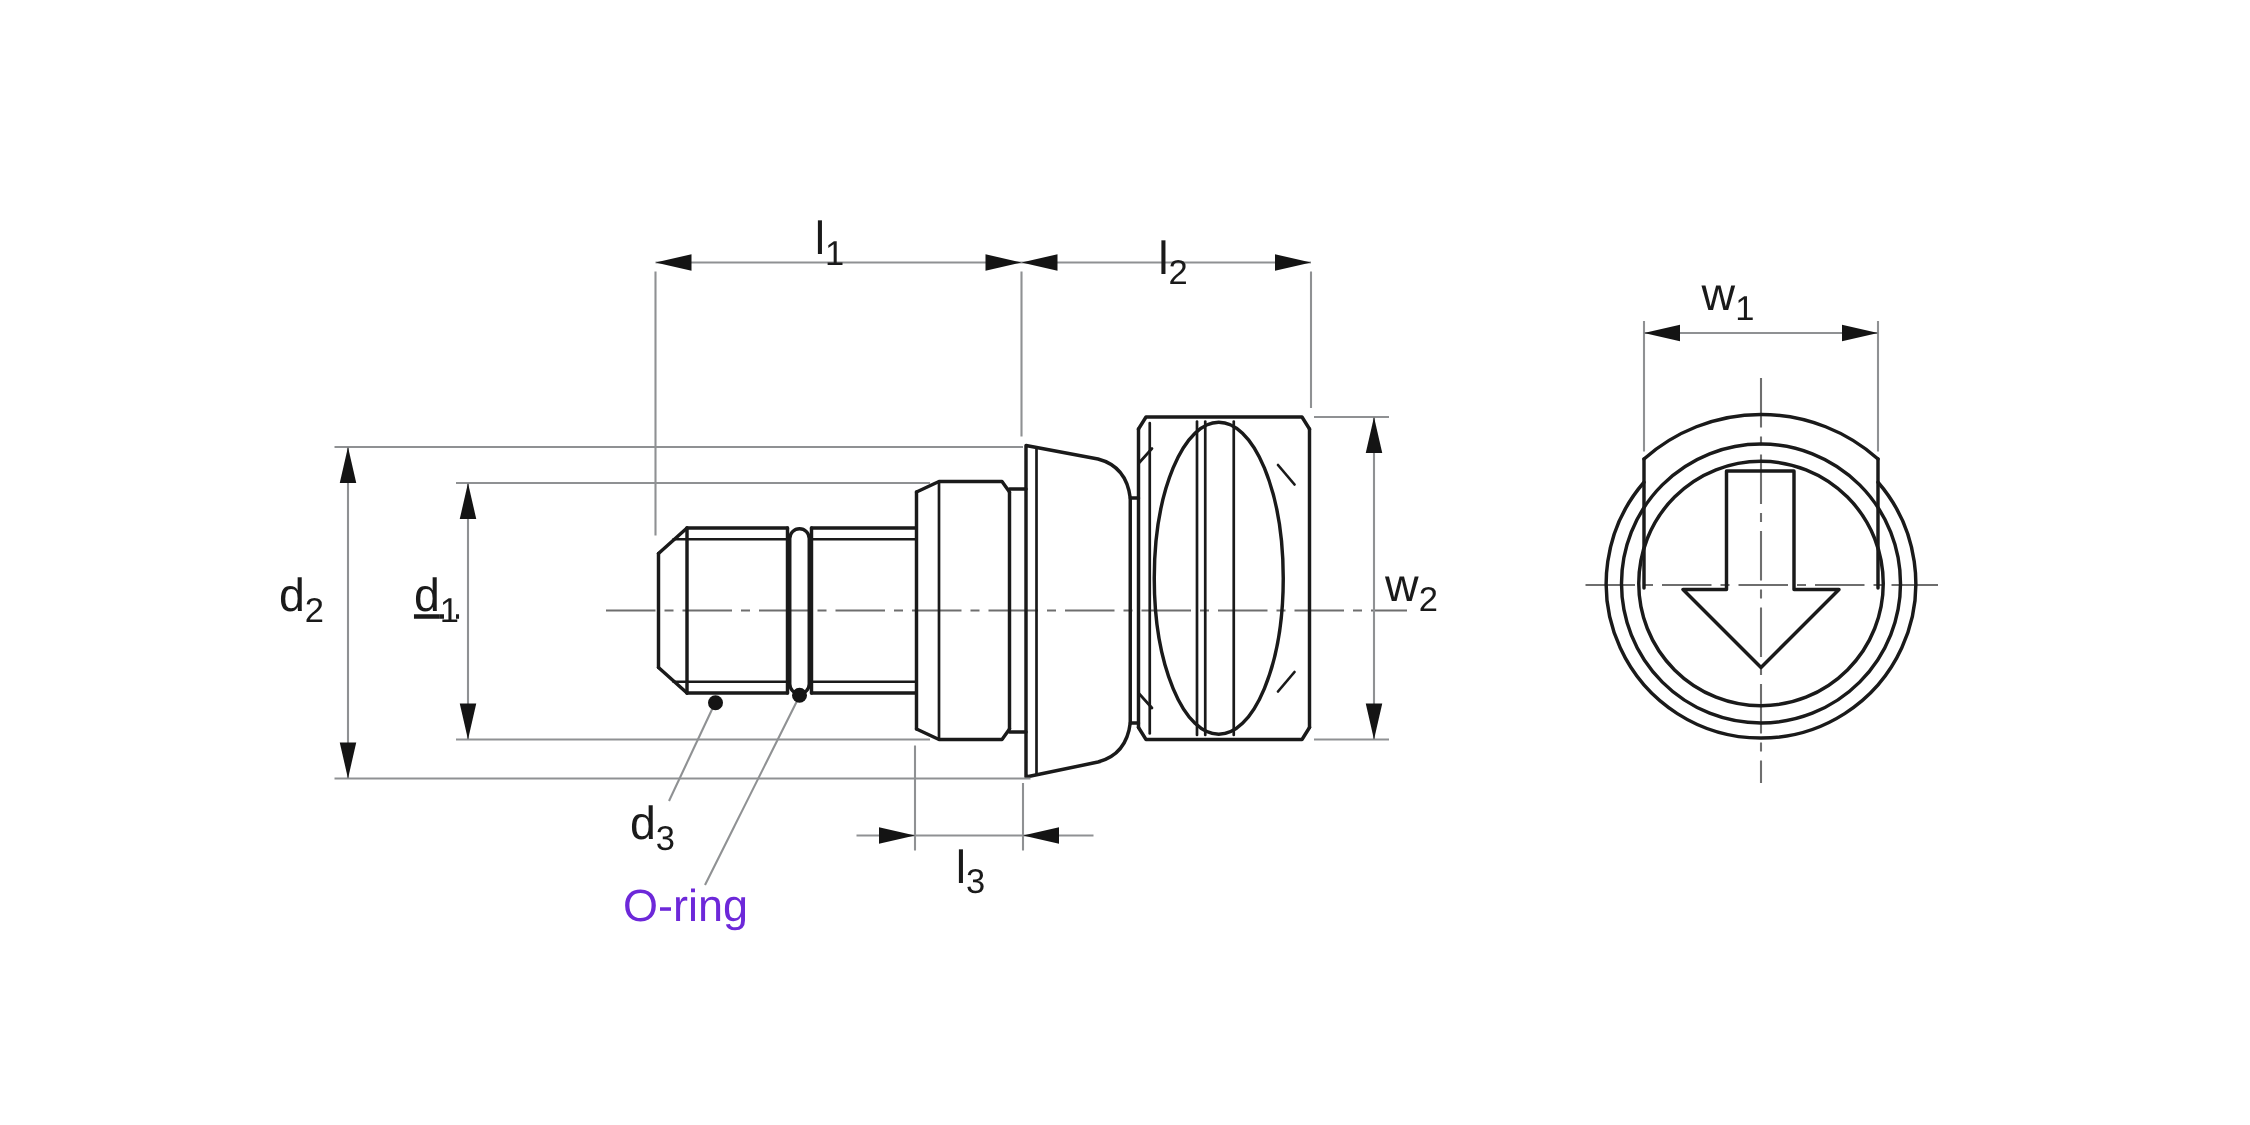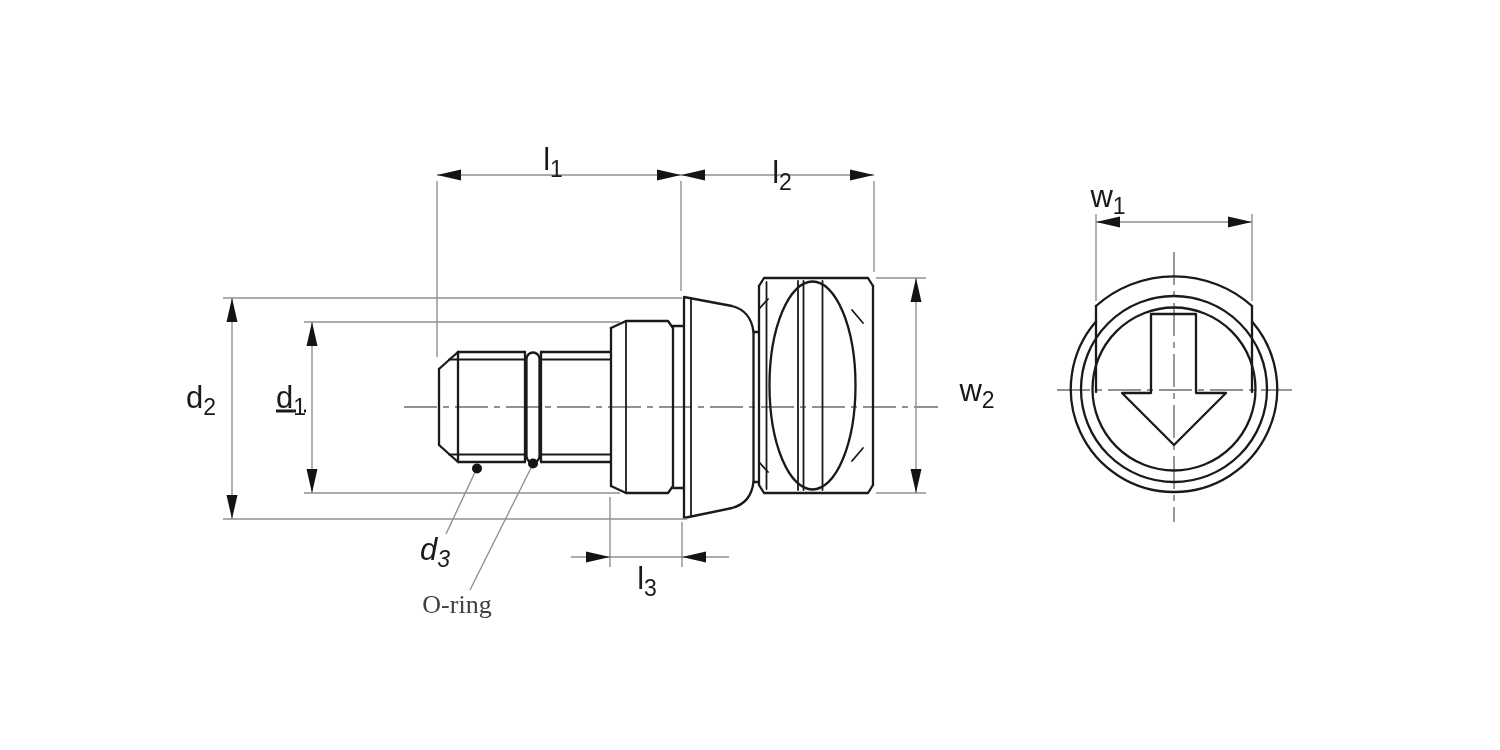--- a/index.html
+++ b/index.html
@@ -16,21 +16,21 @@
   .arr { fill:#141414; stroke:none; }
   .dot { fill:#141414; stroke:none; }
   
   .dim-label {
     position:absolute; transform:translate(-50%,-50%);
     color:#1a1a1a; font-size:31px; line-height:1; white-space:nowrap;
   }
   .dim-label .sub { font-size:23px; position:relative; top:7px; }
   .word-label {
     position:absolute; transform:translate(-50%,-50%);
-    color:#404040; font-size:26px; line-height:1; white-space:nowrap;font-family:Liberation Serif, serif;
+    color:#6d28d9; font-size:30px; line-height:1; white-space:nowrap;
   }
 </style>
 </head>
 <body>
 
 <div class="stage">
 
   <svg width="1500" height="750" viewBox="0 0 1500 750">
 
     <g>
@@ -179,21 +179,21 @@
   <span class="dim-label" style="left:553px; top:159px;"><span>l</span><span class="sub">1</span></span>
 
   <span class="dim-label" style="left:782px; top:172px;"><span>l</span><span class="sub">2</span></span>
 
   <span class="dim-label" style="left:647px; top:578px;"><span>l</span><span class="sub">3</span></span>
 
   <span class="dim-label" style="left:201px; top:397px;"><span>d</span><span class="sub">2</span></span>
 
   <span class="dim-label" style="left:291px; top:397px;text-decoration:underline;"><span>d</span><span class="sub">1</span></span>
 
-  <span class="dim-label" style="left:435px; top:549px;font-style:italic;"><span>d</span><span class="sub">3</span></span>
+  <span class="dim-label" style="left:435px; top:549px;"><span>d</span><span class="sub">3</span></span>
 
-  <span class="dim-label" style="left:941px; top:390px;margin-left:36px;"><span>w</span><span class="sub">2</span></span>
+  <span class="dim-label" style="left:941px; top:390px;"><span>w</span><span class="sub">2</span></span>
 
-  <span class="dim-label" style="left:1108px; top:196px;"><span>w</span><span class="sub">1</span></span>
+  <span class="dim-label" style="left:1152px; top:196px;"><span>w</span><span class="sub">1</span></span>
 
   <span class="word-label" style="left:457px; top:605px;"><span>O-ring</span></span>
 
 </div>
 
 </body></html>

